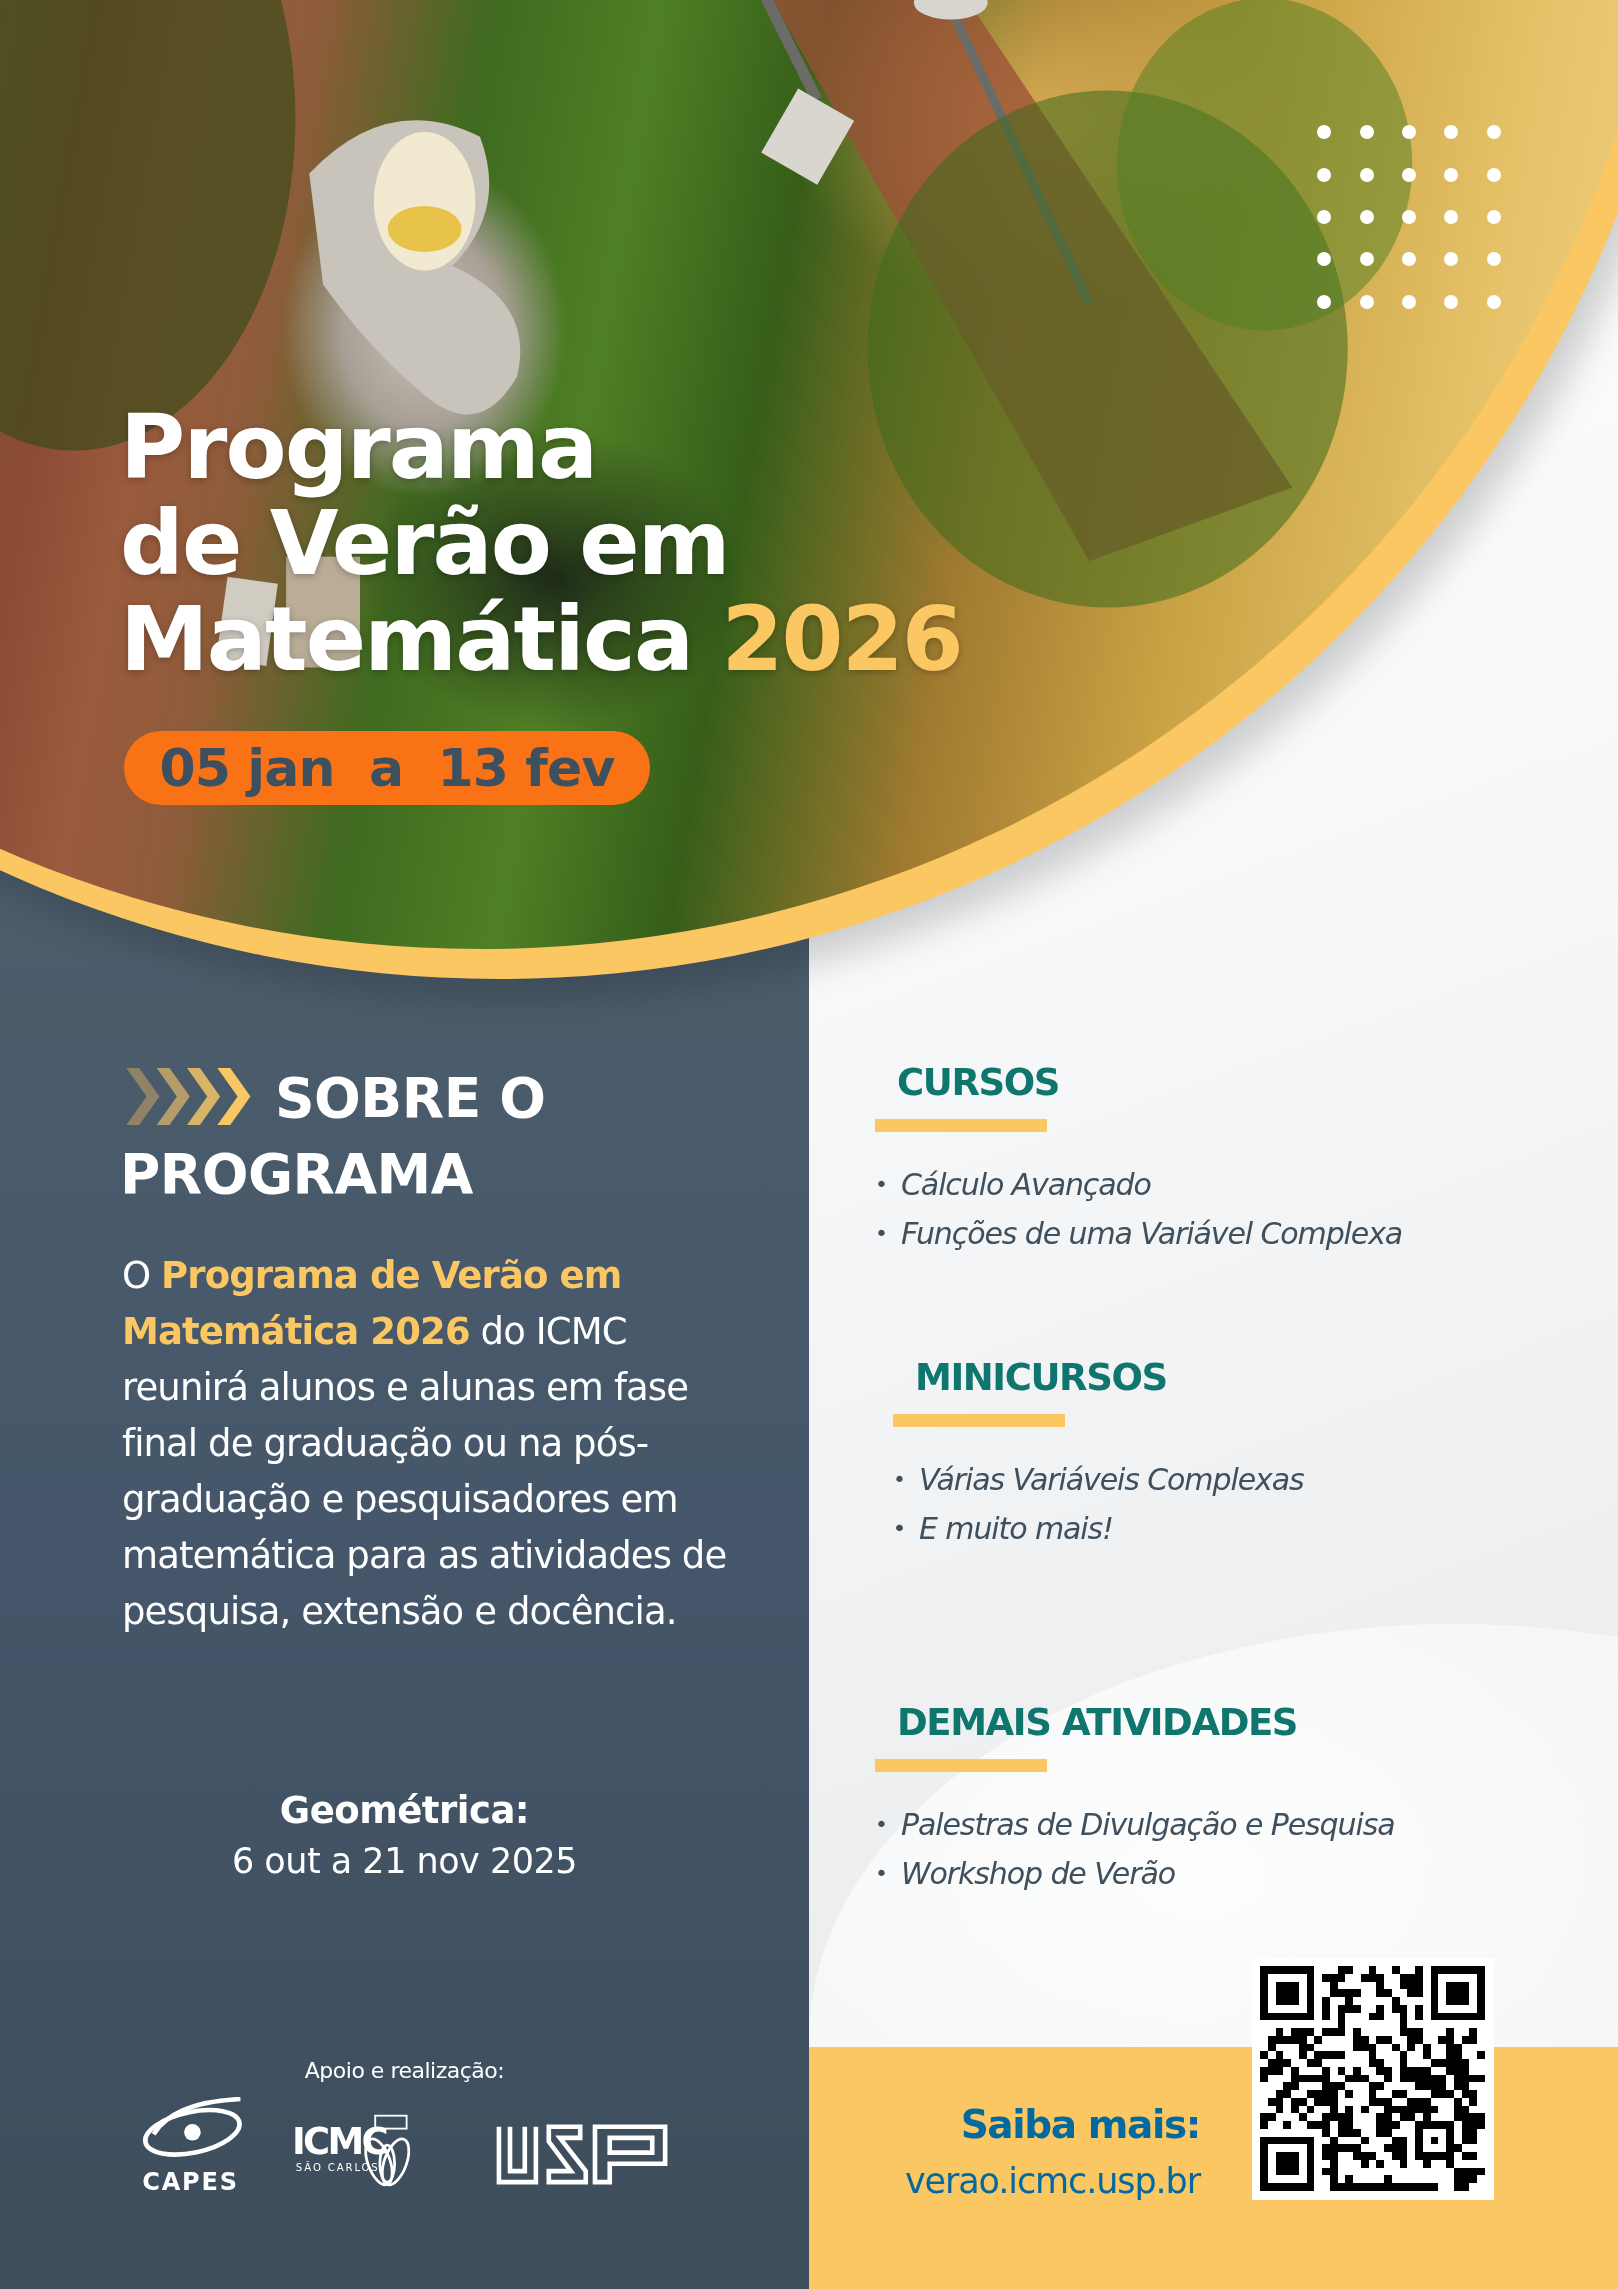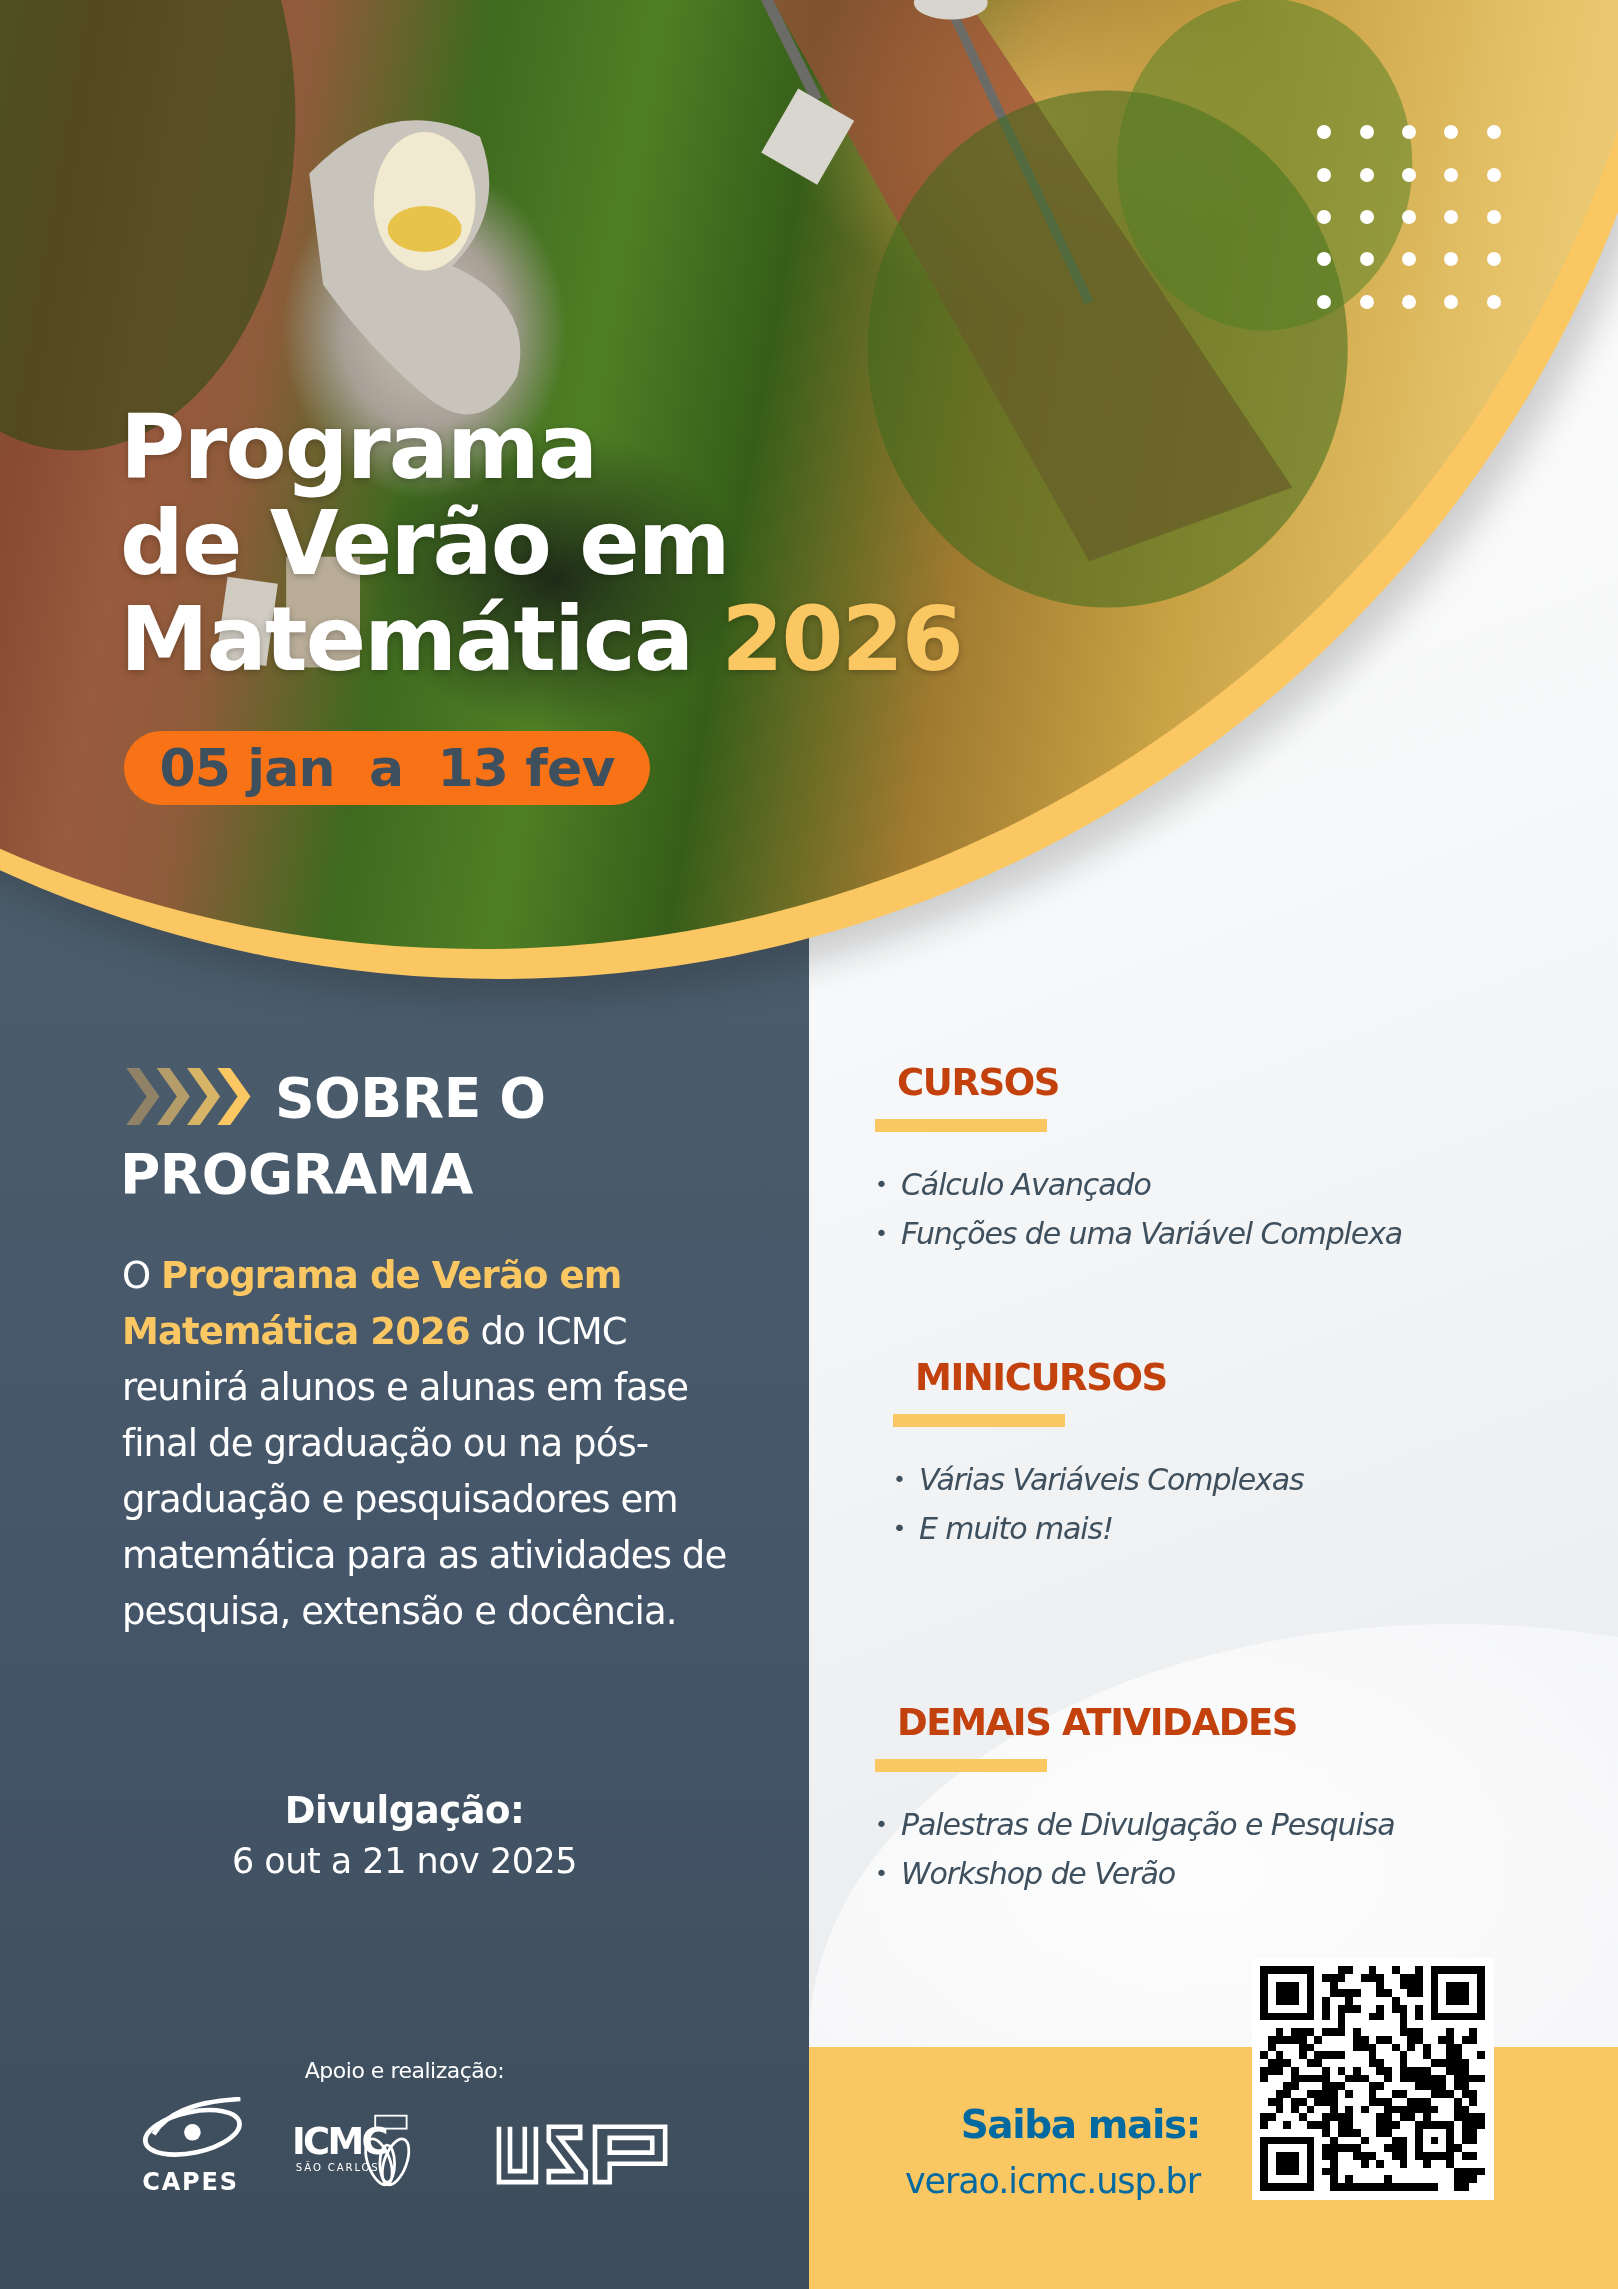--- a/index.html
+++ b/index.html
@@ -104,21 +104,21 @@
 
   .apoio {
     position: absolute; left: 0; top: 2058px; width: 809px; text-align: center;
     color: #ffffff; font-family: "DejaVu Sans", sans-serif; font-size: 22px; letter-spacing: -0.5px;
   }
   .logos { position: absolute; left: 137px; top: 2097px; width: 554px; height: 102px; }
 
   
   .section { position: absolute; left: 875px; width: 720px; }
   .section h2 {
-    color: #c2410c; font-family: "DejaVu Sans", sans-serif; font-weight: bold;
+    color: #0f766e; font-family: "DejaVu Sans", sans-serif; font-weight: bold;
     font-size: 37px; letter-spacing: -1.4px; padding-left: 22px; line-height: 46px;
   }
   .section .bar { width: 172px; height: 13px; background: #fbc762; margin-top: 13px; }
   .section ul { list-style: none; margin-top: 28px; }
   .section li {
     color: #3e4f5d; font-family: "DejaVu Sans", sans-serif; font-style: italic;
     font-size: 30px; line-height: 49px; letter-spacing: -1.1px; position: relative; padding-left: 26px;
   }
   .section li .bullet {
     position: absolute; left: 0; top: 0; font-style: normal; font-size: 22px;
@@ -216,21 +216,21 @@
     <polygon points="66,0 80,0 102,31 80,62 66,62 88,31" fill="#d8b466"></polygon>
     <polygon points="99,0 113,0 135,31 113,62 99,62 121,31" fill="#fbc762"></polygon>
   </svg>
   <h2 class="sobre-title">
     <span class="line1">SOBRE O</span>
     <span>PROGRAMA</span>
   </h2>
   <p class="sobre-text"><span>O </span><span class="hl">Programa de Verão em Matemática 2026</span><span> do ICMC reunirá alunos e alunas em fase final de graduação ou na pós-graduação e pesquisadores em matemática para as atividades de pesquisa, extensão e docência.</span></p>
 
   <div class="inscricoes">
-    <div class="label">Divulgação:</div>
+    <div class="label">Geométrica:</div>
     <div class="value">6 out a 21 nov 2025</div>
   </div>
 
   <div class="apoio">Apoio e realização:</div>
   <svg class="logos" viewBox="0 0 600 110">
     <g>
       <ellipse cx="60" cy="38" rx="52" ry="22" fill="none" stroke="#ffffff" stroke-width="5" transform="rotate(-12 60 38)"></ellipse>
       <path d="M18 40 Q40 5 112 2" fill="none" stroke="#ffffff" stroke-width="5"></path>
       <circle cx="60" cy="38" r="9" fill="#ffffff"></circle>
       <text x="58" y="100" text-anchor="middle" fill="#ffffff" font-family="DejaVu Sans, sans-serif" font-weight="bold" font-size="26" letter-spacing="2">CAPES</text>

